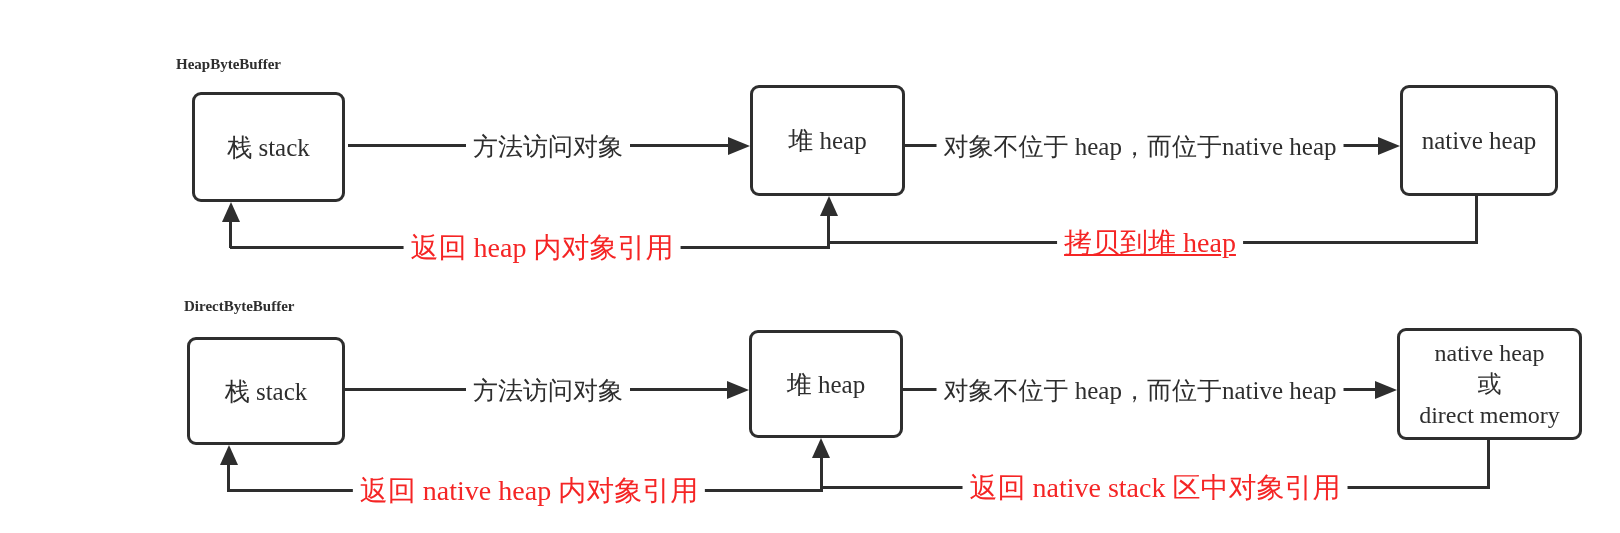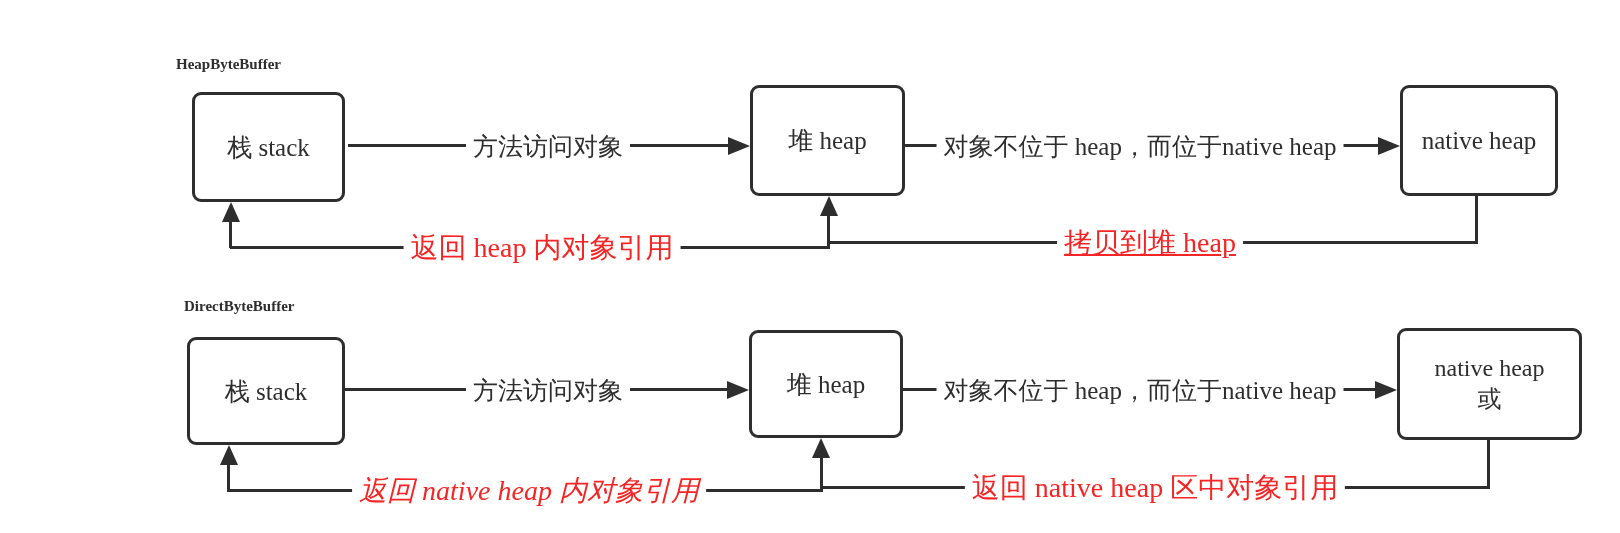--- a/index.html
+++ b/index.html
@@ -79,34 +79,35 @@
   <div class="abs node" style="left:187px;top:337px;width:158px;height:108px;">
     <span>栈 stack</span>
   </div>
   <div class="abs node" style="left:749px;top:330px;width:154px;height:108px;">
     <span>堆 heap</span>
   </div>
   <div class="abs node" style="left:1397px;top:328px;width:185px;height:112px;">
     <span class="multiline">
       <span style="display:block;">native heap</span>
       <span style="display:block;">或</span>
+      <span style="display:block;">direct memory</span>
     </span>
   </div>
 
   <div class="abs hline" style="left:345px;top:388px;width:382px;"></div>
   <div class="abs arr-r" style="left:727px;top:381px;"></div>
   <div class="abs edge-label" style="left:548px;top:390px;">方法访问对象</div>
 
   <div class="abs hline" style="left:903px;top:388px;width:472px;"></div>
   <div class="abs arr-r" style="left:1375px;top:381px;"></div>
   <div class="abs edge-label" style="left:1140px;top:390px;">对象不位于 heap，而位于native heap</div>
 
   <div class="abs arr-u" style="left:220px;top:445px;"></div>
   <div class="abs vline" style="left:227px;top:463px;height:28px;"></div>
   <div class="abs hline" style="left:227px;top:489px;width:596px;"></div>
   <div class="abs vline" style="left:820px;top:456px;height:36px;"></div>
-  <div class="abs edge-label red" style="left:529px;top:491px;font-style:italic;">返回 native heap 内对象引用</div>
+  <div class="abs edge-label red" style="left:529px;top:491px;">返回 native heap 内对象引用</div>
 
   <div class="abs vline" style="left:1487px;top:440px;height:48px;"></div>
   <div class="abs hline" style="left:823px;top:486px;width:667px;"></div>
   <div class="abs arr-u" style="left:812px;top:438px;"></div>
-  <div class="abs edge-label red" style="left:1155px;top:488px;">返回 native heap 区中对象引用</div>
+  <div class="abs edge-label red" style="left:1155px;top:488px;">返回 native stack 区中对象引用</div>
 </div>
 
 </body></html>

